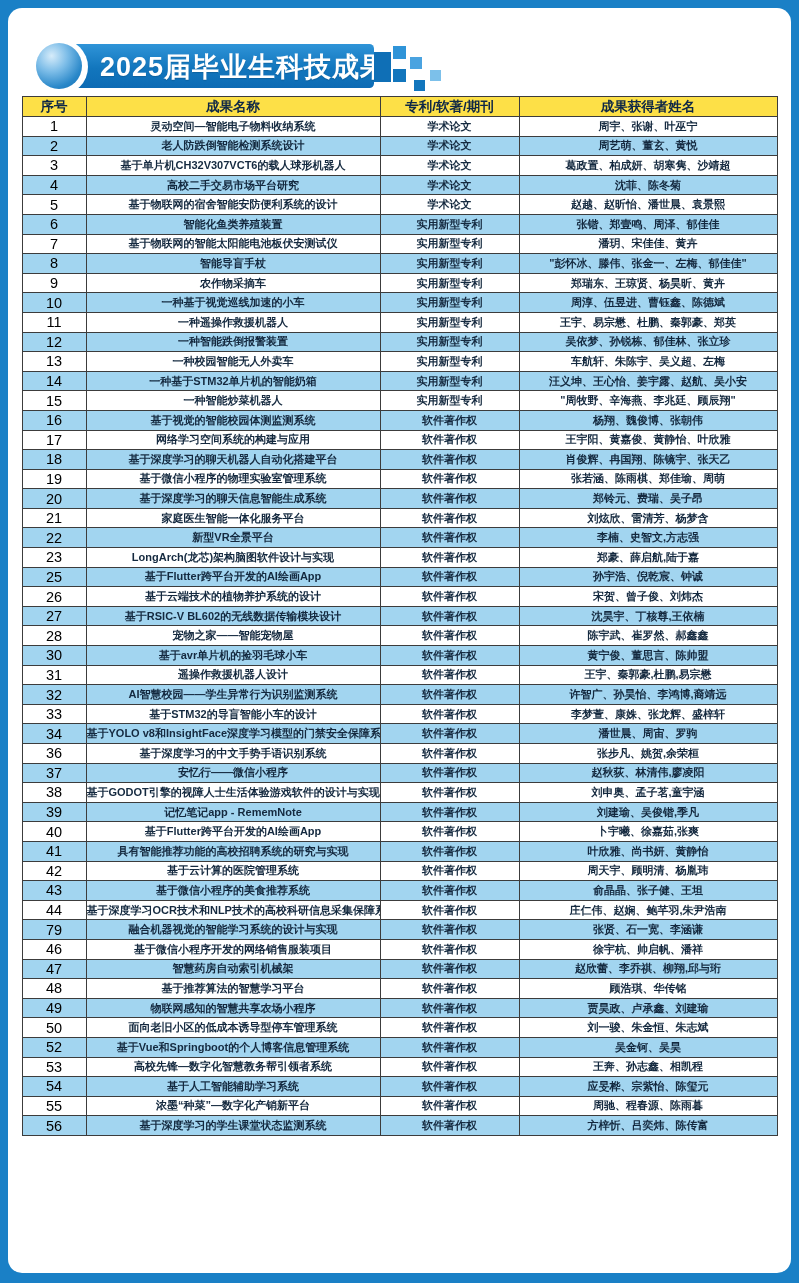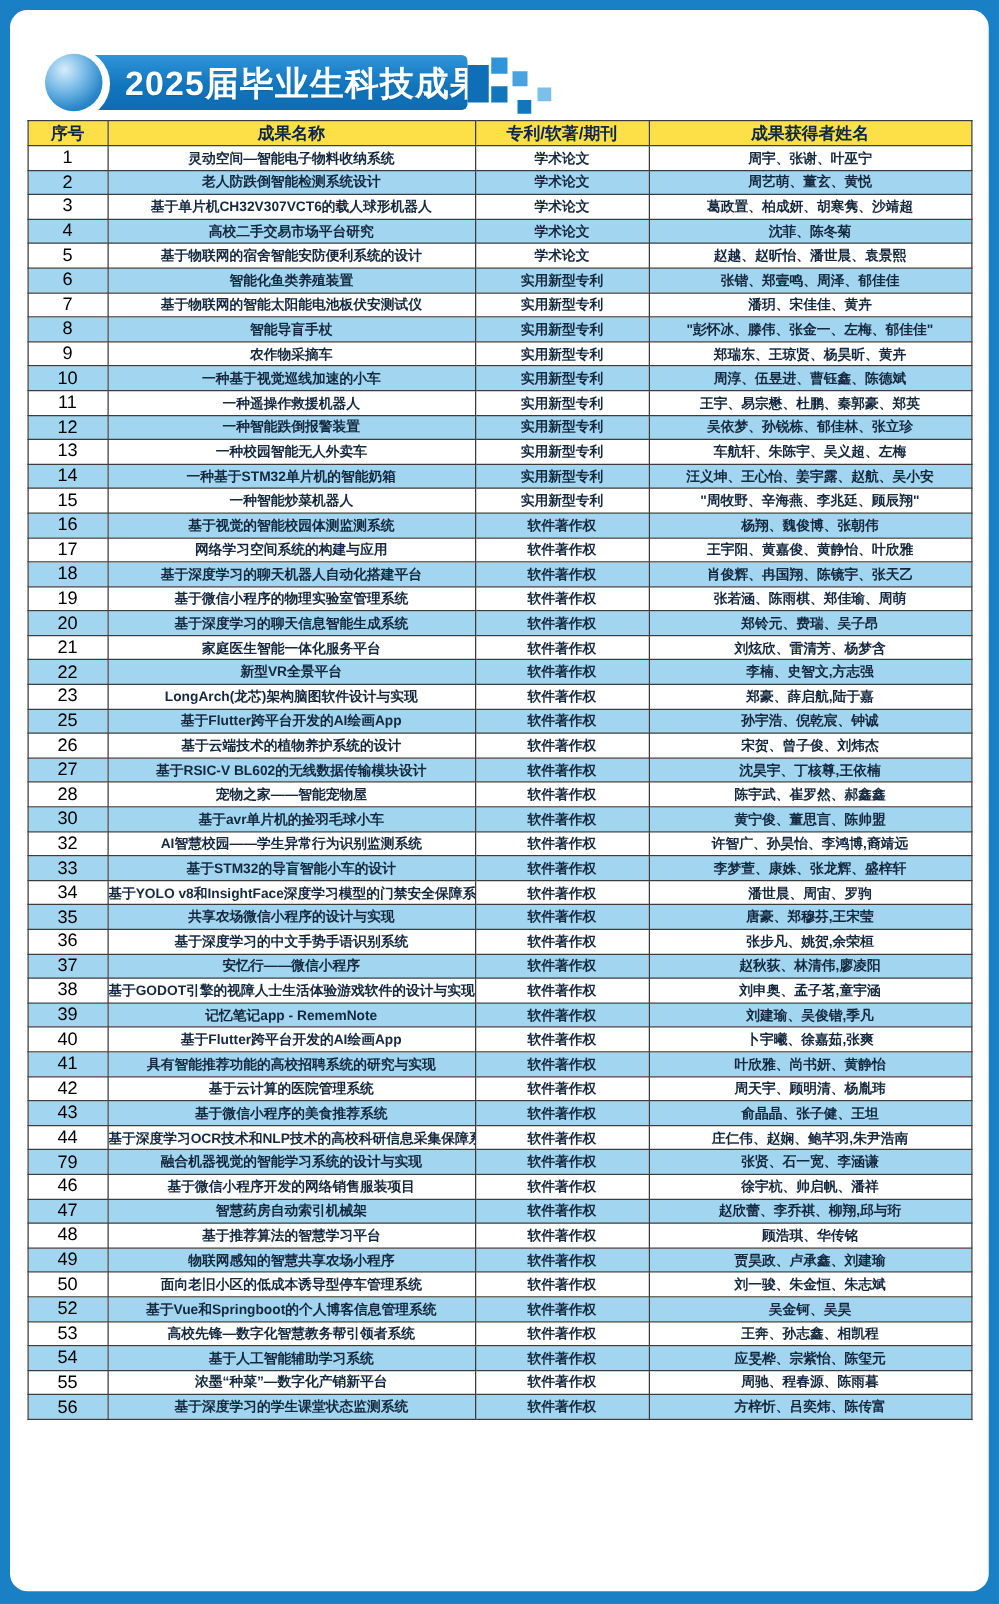--- a/index.html
+++ b/index.html
@@ -263,42 +263,42 @@
             <td>软件著作权</td>
             <td>陈宇武、崔罗然、郝鑫鑫</td>
           </tr>
           <tr>
             <td class="no">30</td>
             <td>基于avr单片机的捡羽毛球小车</td>
             <td>软件著作权</td>
             <td>黄宁俊、董思言、陈帅盟</td>
           </tr>
           <tr>
+            <td class="no">31</td>
+            <td>遥操作救援机器人设计</td>
+            <td>软件著作权</td>
+            <td>王宇、秦郭豪,杜鹏,易宗懋</td>
+          </tr>
+          <tr>
             <td class="no">32</td>
             <td>AI智慧校园——学生异常行为识别监测系统</td>
             <td>软件著作权</td>
             <td>许智广、孙昊怡、李鸿博,裔靖远</td>
           </tr>
           <tr>
             <td class="no">33</td>
             <td>基于STM32的导盲智能小车的设计</td>
             <td>软件著作权</td>
             <td>李梦萱、康姝、张龙辉、盛梓轩</td>
           </tr>
           <tr>
             <td class="no">34</td>
             <td>基于YOLO v8和InsightFace深度学习模型的门禁安全保障系统</td>
             <td>软件著作权</td>
             <td>潘世晨、周宙、罗驹</td>
-          </tr>
-          <tr>
-            <td class="no">35</td>
-            <td>共享农场微信小程序的设计与实现</td>
-            <td>软件著作权</td>
-            <td>唐豪、郑穆芬,王宋莹</td>
           </tr>
           <tr>
             <td class="no">36</td>
             <td>基于深度学习的中文手势手语识别系统</td>
             <td>软件著作权</td>
             <td>张步凡、姚贺,余荣桓</td>
           </tr>
           <tr>
             <td class="no">37</td>
             <td>安忆行——微信小程序</td>

